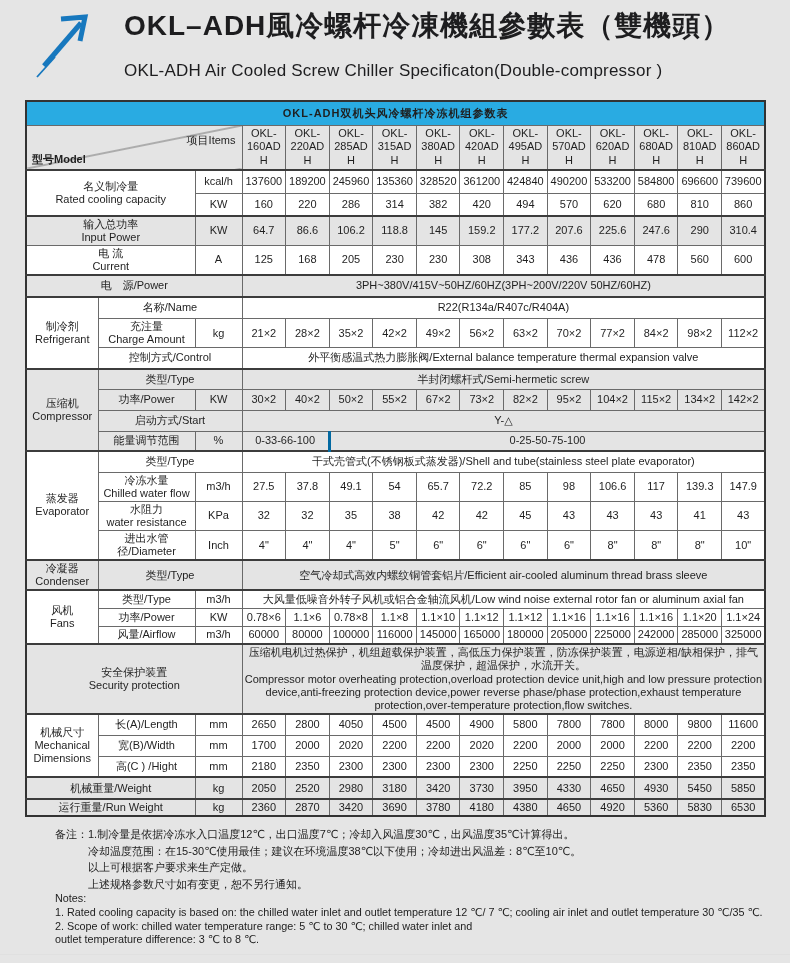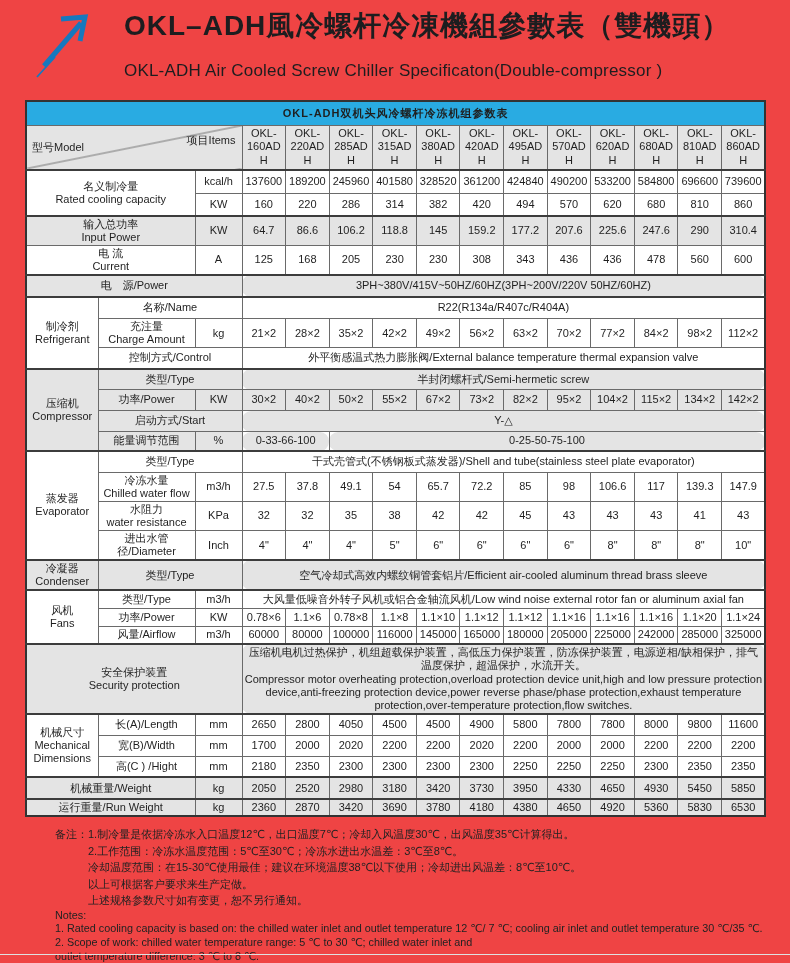--- a/index.html
+++ b/index.html
@@ -1,42 +1,42 @@
 <!DOCTYPE html>
 <html><head>
 <meta charset="utf-8">
 <style>
   html,body{margin:0;padding:0;background:#fff;}
   body{font-family:"Liberation Sans","DejaVu Sans",sans-serif;}
-  .page{position:relative;width:790px;height:963px;background:#ef4444;overflow:hidden;}
+  .page{position:relative;width:790px;height:963px;background:#e5e5e5;overflow:hidden;}
 
   
   .header{display:flex;align-items:flex-start;padding:6px 0 0 30px;height:88px;box-sizing:border-box;}
   .arrow-wrap{width:86px;height:74px;flex:0 0 auto;}
   .titles{margin-left:8px;padding-top:4px;}
   .title-zh{font-size:28px;font-weight:600;color:#1d1d1f;letter-spacing:1px;line-height:1.15;}
   .title-en{font-size:17px;font-weight:500;color:#1d1d1f;margin-top:19px;letter-spacing:0.2px;}
 
   
   table.spec{border-collapse:collapse;table-layout:fixed;width:740px;margin:12px 0 0 25px;border:2px solid #333;background:#fff;}
   table.spec td{border:1px solid #6a6a6a;font-size:11px;color:#1f1f1f;text-align:center;vertical-align:middle;padding:1px 2px;overflow:hidden;line-height:1.2;word-break:break-word;}
   tr.shade td{background:#e4e4e4;}
   tr.thick td{border-top:2px solid #3c3c3c;}
   td.titlebar{background:#29abe2;color:#ffffff;font-size:15px;font-weight:bold;letter-spacing:1px;border:1px solid #29abe2;}
   td.corner{position:relative;border-right:2px solid #3c3c3c;
     background-image:linear-gradient(to bottom right,transparent calc(50% - 1px),#777 50%,transparent calc(50% + 1px));}
   tr.shade td.corner{background-color:#e4e4e4;
     background-image:linear-gradient(to bottom right,transparent calc(50% - 1px),#777 50%,transparent calc(50% + 1px));}
-  td.corner .cl{position:absolute;left:5px;bottom:15px;font-size:11px;}
+  td.corner .cl{position:absolute;left:5px;bottom:3px;font-size:11px;font-weight:bold;}
   td.corner .cr{position:absolute;right:6px;top:8px;font-size:11px;}
   td.mod div{line-height:1.25;font-size:11px;}
   td.sec div,td.lab div{line-height:1.18;}
   td.unit{font-size:10.5px;border-right:2px solid #3c3c3c;}
-  td.span,td.txt{border-left:2px solid #3c3c3c;border-radius:9px;}
-  td.span + td.span{border-left:1px solid #0369a1;}
+  td.span,td.txt{border-left:2px solid #3c3c3c;}
+  td.span + td.span{border-left:3px solid #0369a1;}
   td.txt{text-align:left;font-size:10.6px;line-height:1.4;padding:3px 8px;}
   td.txt div{margin:0;}
   td.val{font-size:11px;}
 
   
   .notes{margin:9px 0 0 55px;color:#222;}
   .note-line.zh{font-size:11px;line-height:1.5;}
   .note-line.zh.indent{padding-left:33px;}
   .note-line.en{font-size:10.8px;line-height:1.26;}
   .page-bottom-rule{position:absolute;left:0;bottom:8px;width:790px;border-top:1px solid #e0e0e0;}
@@ -138,21 +138,21 @@
         </tr>
         <tr class="thick" style="height: 24px;">
           <td class="lab" colspan="2" rowspan="2">
             <div>名义制冷量</div>
             <div>Rated cooling capacity</div>
           </td>
           <td class="unit">kcal/h</td>
           <td class="val">137600</td>
           <td class="val">189200</td>
           <td class="val">245960</td>
-          <td class="val">401580</td>
+          <td class="val">135360</td>
           <td class="val">328520</td>
           <td class="val">361200</td>
           <td class="val">424840</td>
           <td class="val">490200</td>
           <td class="val">533200</td>
           <td class="val">584800</td>
           <td class="val">696600</td>
           <td class="val">739600</td>
         </tr>
         <tr style="height: 22px;">
@@ -482,21 +482,20 @@
           <td class="val">5360</td>
           <td class="val">5830</td>
           <td class="val">6530</td>
         </tr>
       </tbody>
   </table>
 
   <div class="notes">
     <div>
         <div class="note-line zh">备注：1.制冷量是依据冷冻水入口温度12℃，出口温度7℃；冷却入风温度30℃，出风温度35℃计算得出。</div>
-        <div class="note-line zh indent">2.工作范围：冷冻水温度范围：5℃至30℃；冷冻水进出水温差：3℃至8℃。</div>
         <div class="note-line zh indent">冷却温度范围：在15-30℃使用最佳；建议在环境温度38℃以下使用；冷却进出风温差：8℃至10℃。</div>
         <div class="note-line zh indent">以上可根据客户要求来生产定做。</div>
         <div class="note-line zh indent">上述规格参数尺寸如有变更，恕不另行通知。</div>
       </div>
     <div>
         <div class="note-line en">Notes:</div>
         <div class="note-line en">1. Rated cooling capacity is based on: the chilled water inlet and outlet temperature 12 ℃/ 7 ℃; cooling air inlet and outlet temperature 30 ℃/35 ℃.</div>
         <div class="note-line en">2. Scope of work: chilled water temperature range: 5 ℃ to 30 ℃; chilled water inlet and</div>
         <div class="note-line en">outlet temperature difference: 3 ℃ to 8 ℃.</div>
       </div>

